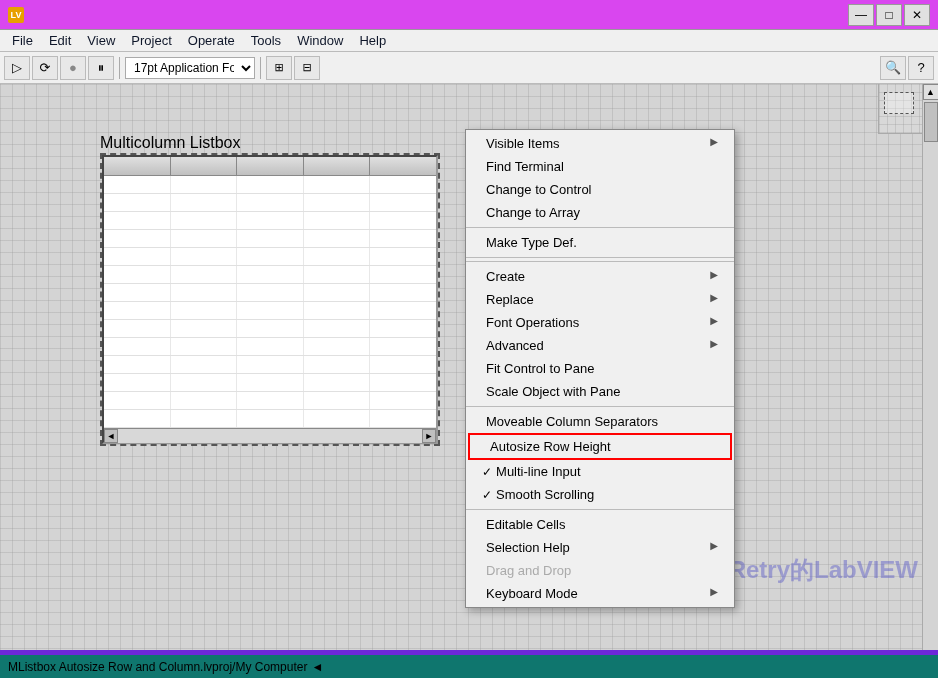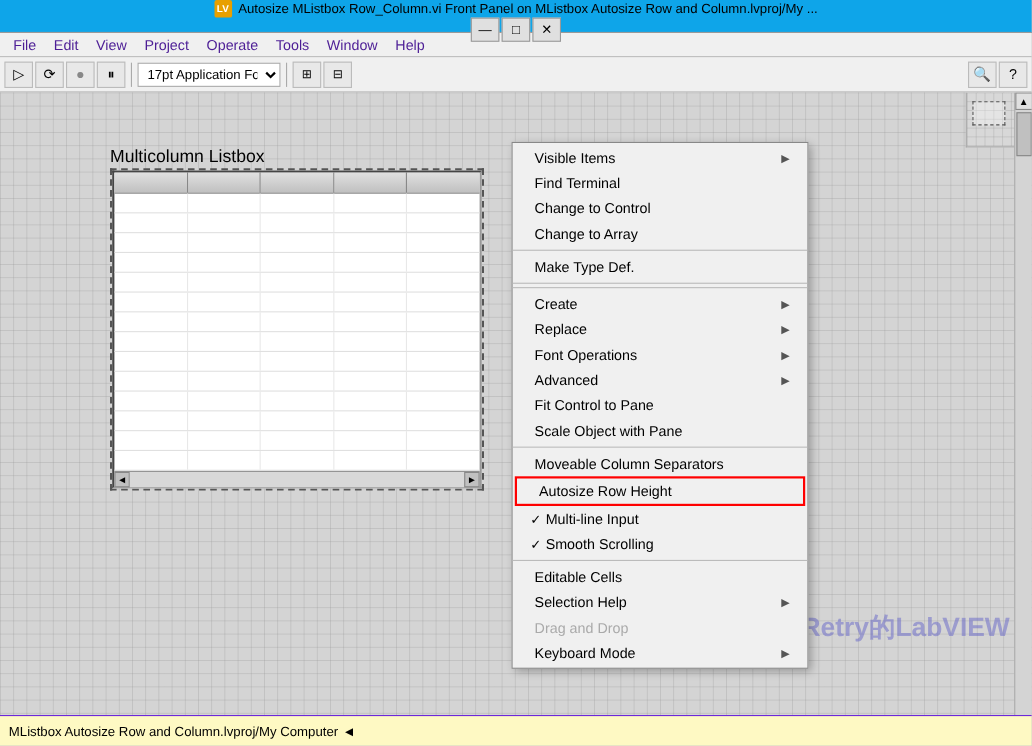--- a/index.html
+++ b/index.html
@@ -8,28 +8,27 @@
       height: 678px;
       overflow: hidden;
       font-family: 'Segoe UI', Tahoma, Arial, sans-serif;
       font-size: 13px;
       background: #c0c0c0;
       position: relative;
     }
 
     
     .title-bar {
-      background: #0ea5e9;
+      background: #d946ef;
       border-bottom: 1px solid #999;
       height: 30px;
       display: flex;
       align-items: center;
       padding: 0 8px;
       justify-content: space-between;
-      flex-direction: column;
     }
     .title-bar-left {
       display: flex;
       align-items: center;
       gap: 6px;
       font-size: 12px;
       color: #000;
     }
     .title-bar-icon {
       width: 16px;
@@ -59,21 +58,21 @@
       border-bottom: 1px solid #bbb;
       height: 22px;
       display: flex;
       align-items: center;
       padding: 0 4px;
     }
     .menu-item {
       padding: 6px 8px;
       cursor: pointer;
       font-size: 13px;
-      color: #4c1d95;
+      color: #0f172a;
     }
 
     
     .toolbar {
       background: #f0f0f0;
       border-bottom: 1px solid #bbb;
       height: 32px;
       display: flex;
       align-items: center;
       padding: 0 4px;
@@ -230,21 +229,21 @@
       background: #f0f0f0;
       border: 1px solid #888;
       box-shadow: 3px 3px 8px rgba(0,0,0,0.3);
       z-index: 100;
       padding: 2px 0;
     }
     .ctx-item {
       padding: 4px 16px;
       cursor: pointer;
       display: flex;
-      align-items: center;
+      align-items: flex-start;
       justify-content: space-between;
       font-size: 13px;
       color: #000;
       white-space: nowrap;
     }
     .ctx-item.highlighted {
       background: #0078d7;
       color: white;
     }
     .ctx-item.disabled {
@@ -269,22 +268,22 @@
       align-items: center;
     }
 
     
     .status-bar {
       position: absolute;
       bottom: 0;
       left: 0;
       right: 0;
       height: 28px;
-      background: #fef9c3;
-      border-top: 1px solid #6d28d9;
+      background: #0f766e;
+      border-top: 5px solid #6d28d9;
       display: flex;
       align-items: center;
       padding: 0 8px;
       font-size: 12px;
     }
     .status-left {
       flex: 1;
       display: flex;
       align-items: center;
       gap: 4px;
@@ -338,21 +337,20 @@
       border: 1px dashed #555;
       background: rgba(255,255,255,0.3);
     }
   </style>
 </head>
 <body>
 
 <div class="title-bar">
   <div class="title-bar-left">
     <div class="title-bar-icon">LV</div>
-    <span>Autosize MListbox Row_Column.vi Front Panel on MListbox Autosize Row and Column.lvproj/My ...</span>
   </div>
   <div class="title-bar-buttons">
     <div class="title-btn">—</div>
     <div class="title-btn">□</div>
     <div class="title-btn close">✕</div>
   </div>
 </div>
 
 <div class="menu-bar">
   <span class="menu-item">File</span>

